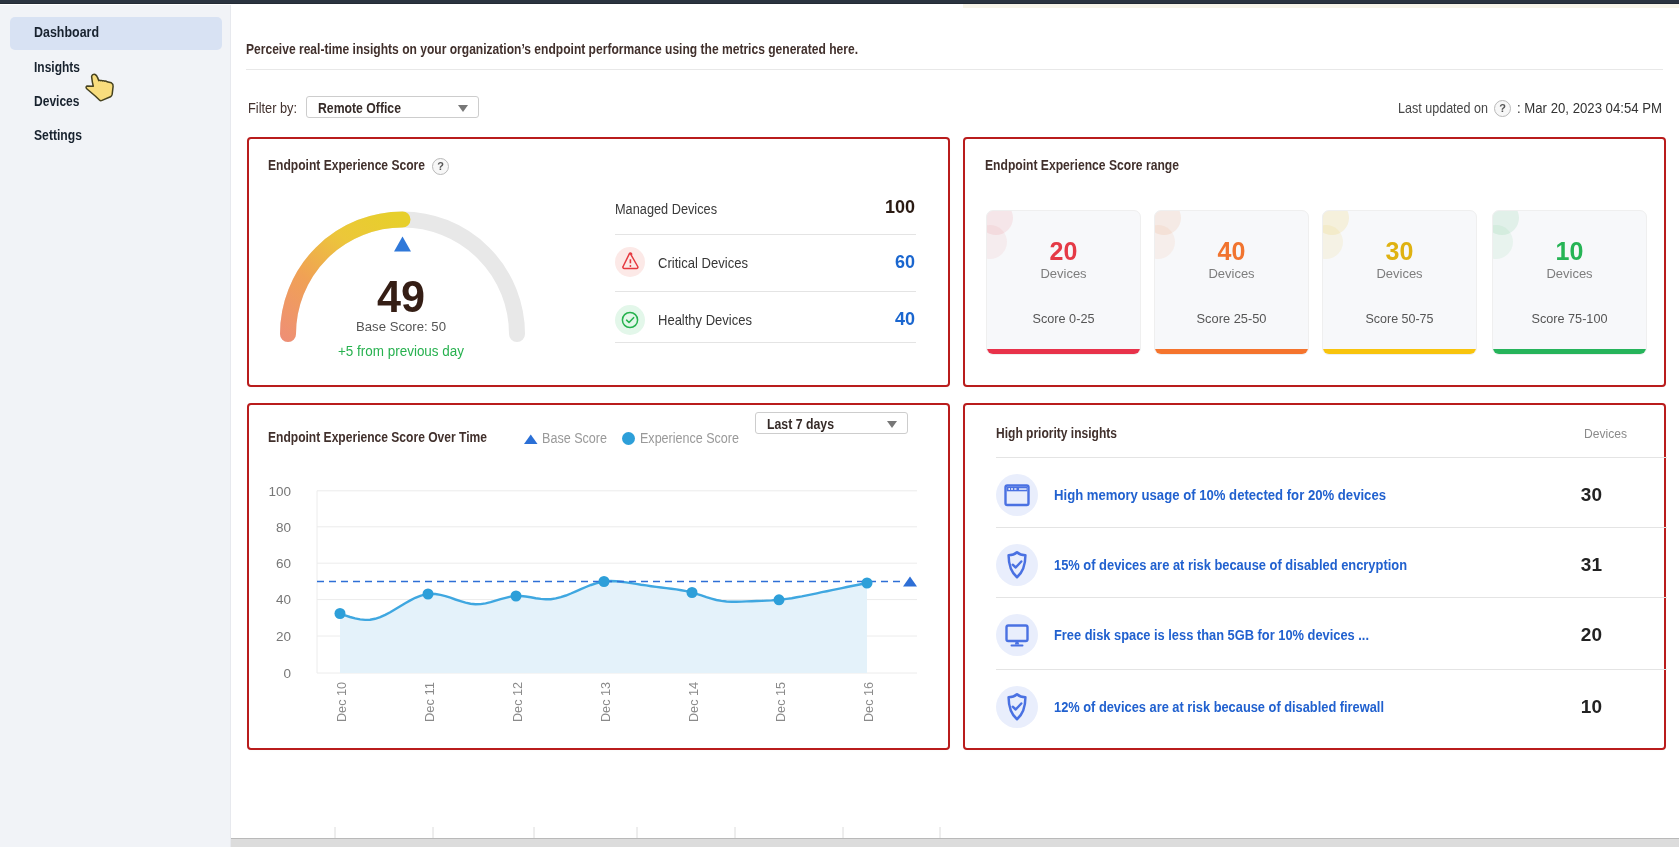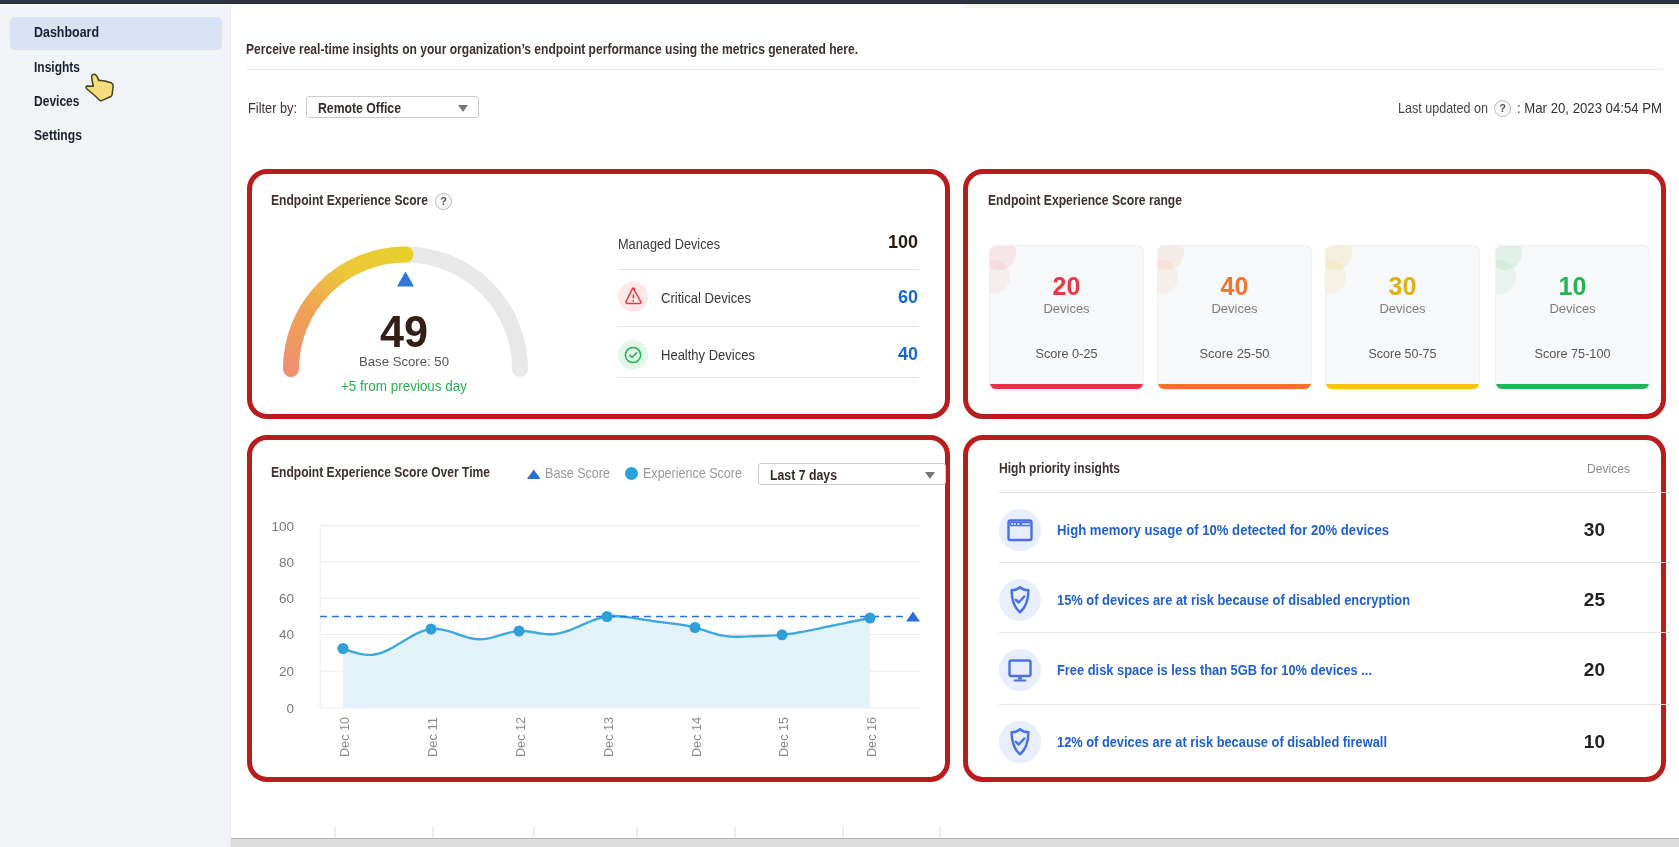--- a/index.html
+++ b/index.html
@@ -1,17 +1,17 @@
 <!DOCTYPE html>
 <html><head><meta charset="utf-8"><style>
 *{margin:0;padding:0;box-sizing:border-box;}
 html,body{width:1679px;height:847px;overflow:hidden;background:#fff;font-family:"Liberation Sans",sans-serif;}
 #page{position:relative;width:1679px;height:847px;text-decoration:underline;}
 .abs{position:absolute;}
-.card{position:absolute;background:#fff;border:5px solid #b91c1c;border-radius:20px;box-shadow:0 1px 2px rgba(0,0,0,0.02);margin-top:32px;}
+.card{position:absolute;background:#fff;border:2px solid #b91c1c;border-radius:4px;box-shadow:0 1px 2px rgba(0,0,0,0.02);}
 .ctitle{position:absolute;font-size:14.5px;line-height:17px;font-weight:700;color:#41302c;white-space:nowrap;}
 .qbadge{position:absolute;width:17px;height:17px;border-radius:50%;border:1px solid #b9b9b9;background:#f7f7f7;color:#555;font-size:11px;font-weight:700;text-align:center;line-height:15px;}
 .divider{position:absolute;height:1px;background:#e4e4e4;}
 .nav{position:absolute;left:34px;height:33px;line-height:30px;font-size:15px;font-weight:700;color:#18222e;white-space:nowrap;}
 .tile{position:absolute;top:71px;width:155px;height:145px;background:#f7f8fa;border:1px solid #efefef;border-radius:7px;overflow:hidden;}
 .deco{position:absolute;width:34px;height:34px;border-radius:50%;}
 .tnum{position:absolute;left:0;top:27px;width:100%;text-align:center;font-size:25px;line-height:26px;font-weight:700;}
 .tdev{position:absolute;left:0;top:55px;width:100%;text-align:center;font-size:13px;line-height:16px;color:#7d7d7d;}
 .tscore{position:absolute;left:0;top:100px;width:100%;text-align:center;font-size:13.5px;line-height:16px;color:#555;}
 .tbar{position:absolute;left:0;bottom:0;width:100%;height:5px;}
@@ -182,21 +182,21 @@
   </div>
   <div class="ilink" id="l1" style="top:82px;">High memory usage of 10% detected for 20% devices</div>
   <div class="ival" style="top:79px;">30</div>
   <div class="icircle" style="top:139px;">
     <svg width="42" height="42" viewBox="0 0 42 42">
           <path d="M21 8.3 C19 10.1 16 11.2 12.6 11.2 C12.6 17.6 13.4 26.6 21 33.3 C28.6 26.6 29.4 17.6 29.4 11.2 C26 11.2 23 10.1 21 8.3 Z" fill="none" stroke="#4a71e2" stroke-width="2.5" stroke-linejoin="round"></path>
           <path d="M16.7 20.7 L19.7 23.5 L25.3 17.5" fill="none" stroke="#4a71e2" stroke-width="2.4" stroke-linecap="round" stroke-linejoin="round"></path>
         </svg>
   </div>
   <div class="ilink" id="l2" style="top:152px;">15% of devices are at risk because of disabled encryption</div>
-  <div class="ival" style="top:149px;">25</div>
+  <div class="ival" style="top:149px;">31</div>
   <div class="icircle" style="top:209px;">
     <svg width="42" height="42" viewBox="0 0 42 42">
           <rect x="10.5" y="11.5" width="21" height="15.5" rx="1.8" fill="none" stroke="#4a71e2" stroke-width="2.4"></rect>
           <path d="M19.8 27 L18.8 30.4 L23.2 30.4 L22.2 27 Z" fill="#4a71e2"></path>
           <rect x="14.5" y="30.4" width="13" height="2" rx="1" fill="#4a71e2"></rect>
         </svg>
   </div>
   <div class="ilink" id="l3" style="top:222px;">Free disk space is less than 5GB for 10% devices ...</div>
   <div class="ival" style="top:219px;">20</div>
   <div class="icircle" style="top:281px;">
@@ -210,21 +210,21 @@
 </div>
 
 <div class="card" style="left:247px;top:403px;width:703px;height:347px;">
   <div class="ctitle" id="t3" style="left:19px;top:24px;">Endpoint Experience Score Over Time</div>
   <svg class="abs" style="left:273px;top:27px;" width="18" height="14" viewBox="0 0 18 14">
         <path d="M2 12 L15.5 12 L8.75 2.5 Z" fill="#2a6fd6"></path>
       </svg>
   <div class="abs" id="lg1" style="left:293px;top:25px;font-size:14px;line-height:17px;color:#999;white-space:nowrap;">Base Score</div>
   <div class="abs" style="left:373px;top:27px;width:13px;height:13px;border-radius:50%;background:#2d9fd9;"></div>
   <div class="abs" id="lg2" style="left:391px;top:25px;font-size:14px;line-height:17px;color:#999;white-space:nowrap;">Experience Score</div>
-  <div class="ddbox" style="left:506px;top:23px;width:188px;text-align:center;">
+  <div class="ddbox" style="left:506px;top:7px;width:153px;text-align:center;">
     <span class="ddtext" id="l7d">Last 7 days</span>
         <span class="caret"></span>
   </div>
   <svg class="abs" style="left:0;top:60px;" width="703" height="285" viewBox="0 0 703 285">
     <g stroke="#ececec" stroke-width="1">
           <line x1="68" y1="25.8" x2="668" y2="25.8"></line>
           <line x1="68" y1="61.8" x2="668" y2="61.8"></line>
           <line x1="68" y1="98.2" x2="668" y2="98.2"></line>
           <line x1="68" y1="134.6" x2="668" y2="134.6"></line>
           <line x1="68" y1="171" x2="668" y2="171"></line>

